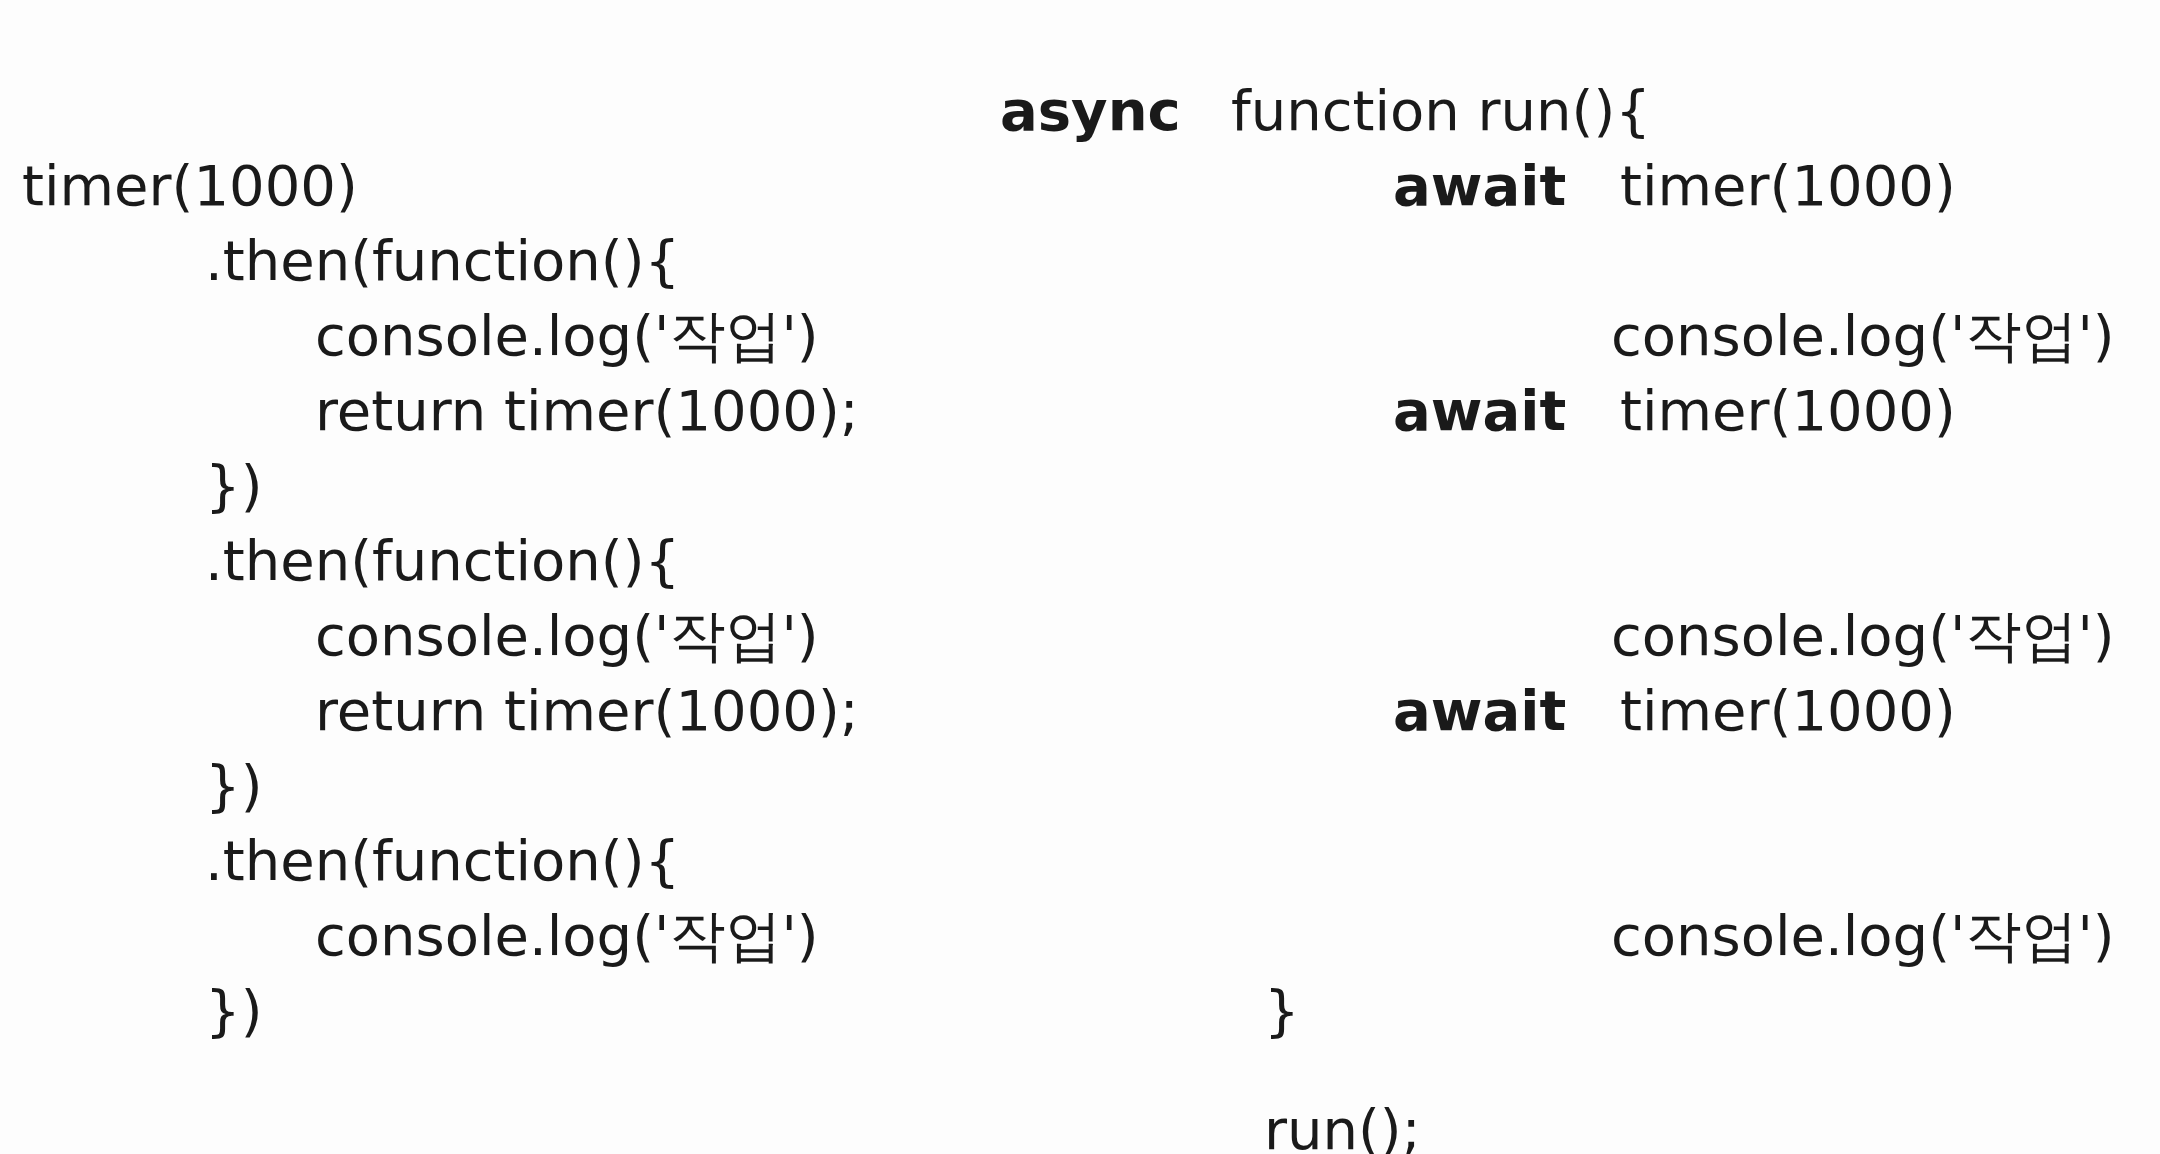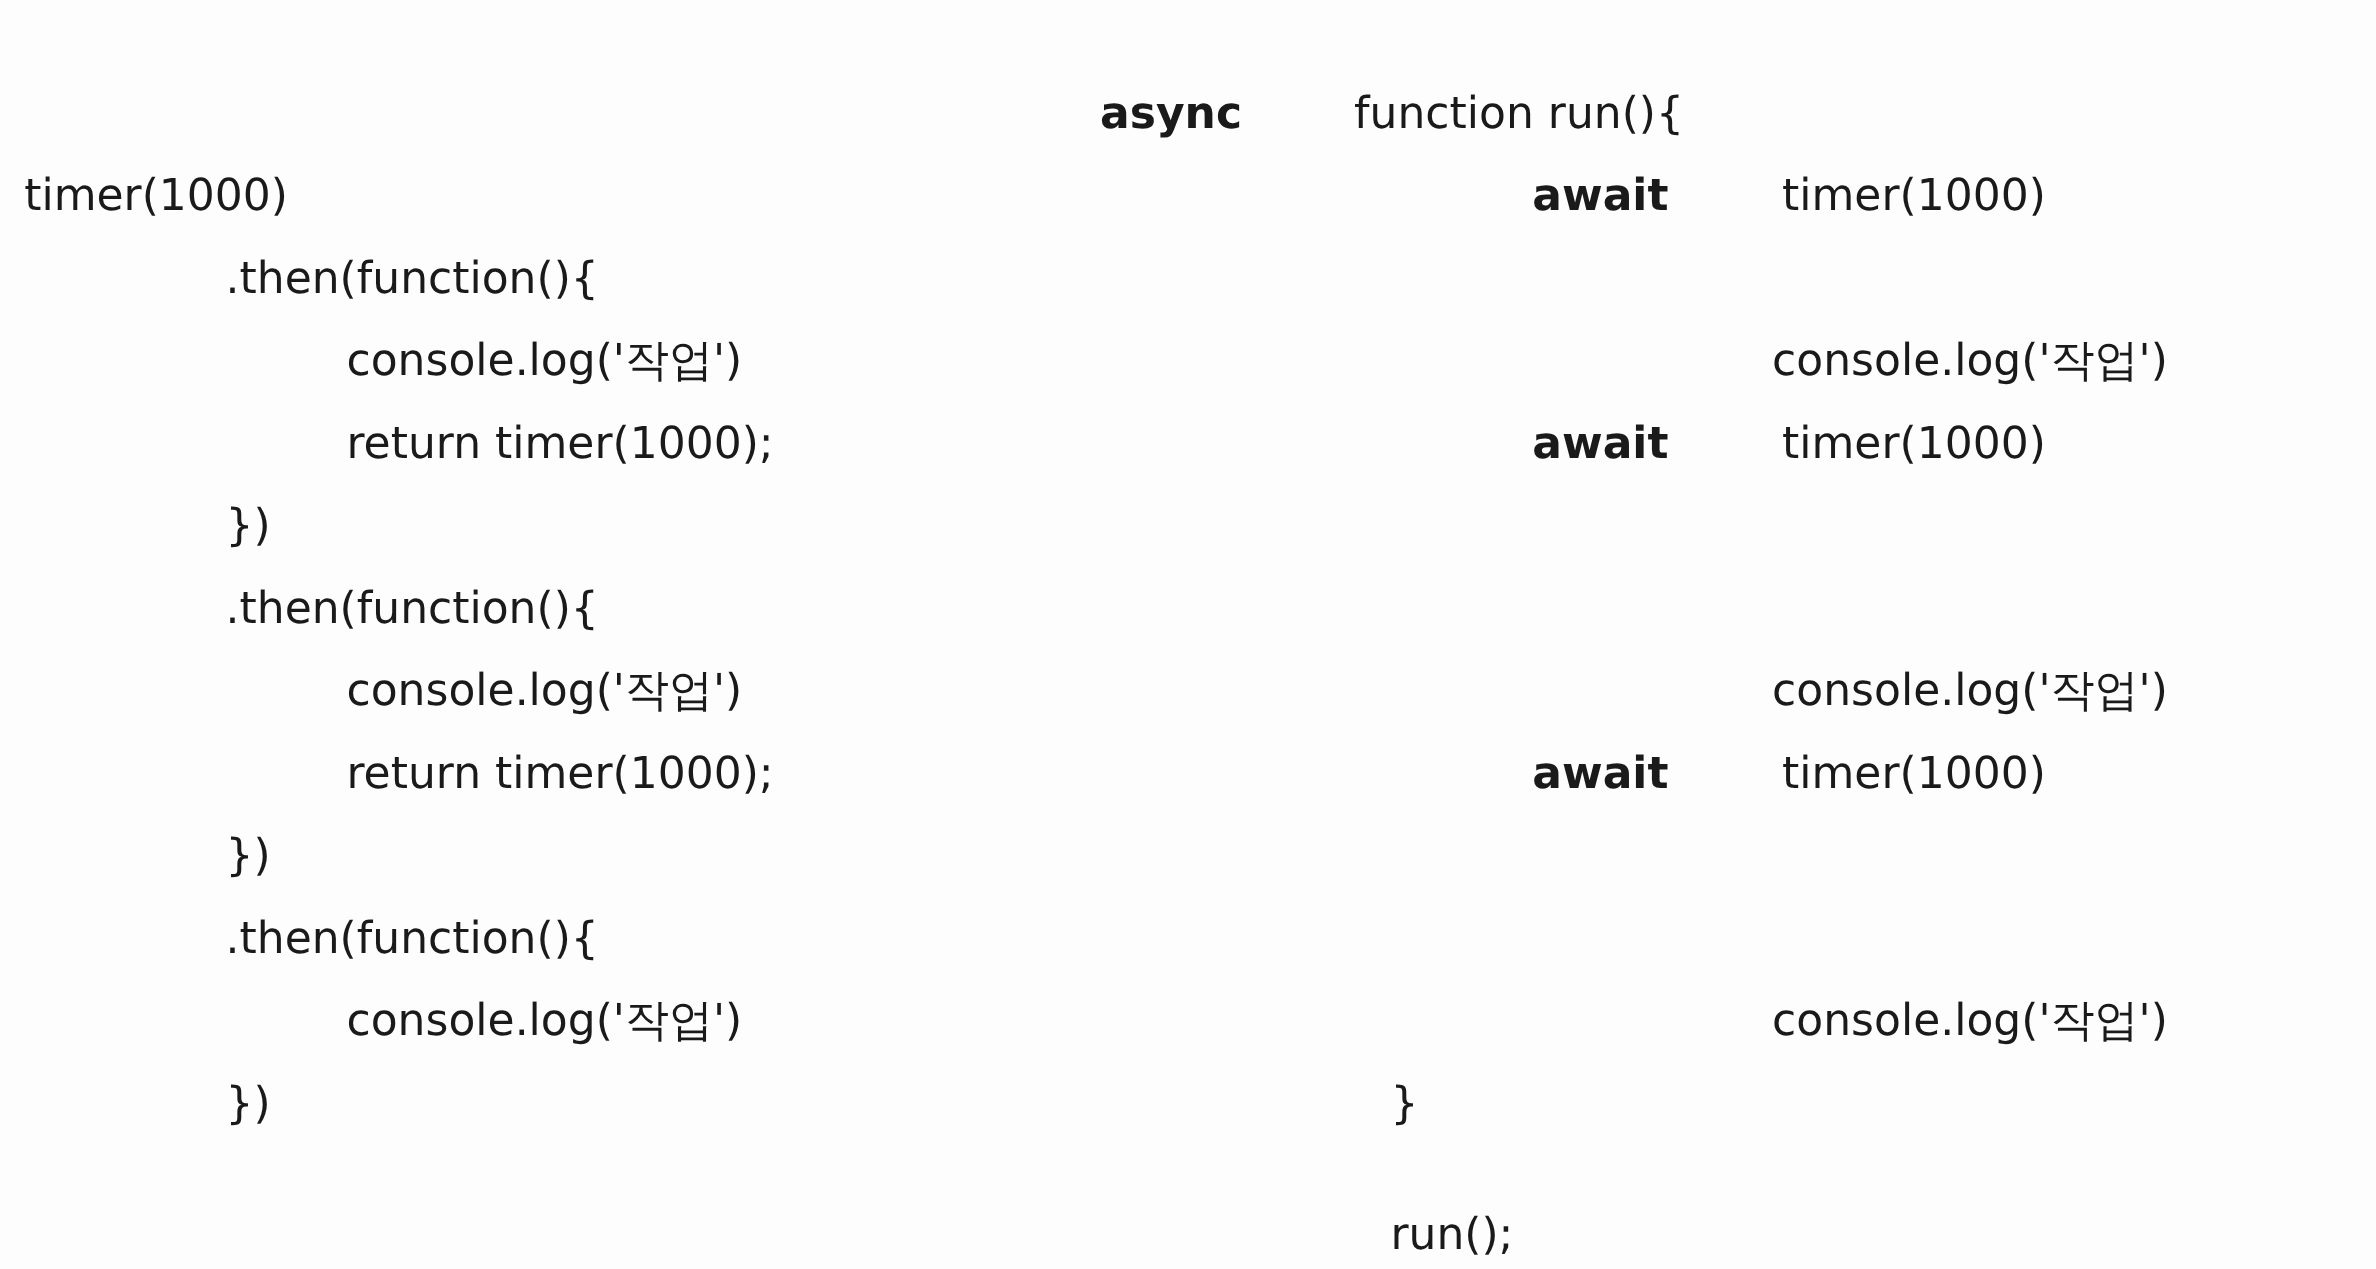--- a/index.html
+++ b/index.html
@@ -6,21 +6,21 @@
   body{background:var(--bg,#fdfdfd);}
   .canvas{
     position:relative;
     width:2160px;height:1154px;
     background:var(--bg,#fdfdfd);
     overflow:hidden;
     font-family:"DejaVu Sans","Liberation Sans",sans-serif;
   }
   .line{
     position:absolute;
-    font-size:40px;
+    font-size:56px;
     line-height:1;
     white-space:pre;
     color:var(--ink,#1a1a1a);
     letter-spacing:0;
   }
   .kw{font-weight:700;}
 
   
   .p1 {left:22px;  top:158px;}
   .p2 {left:205px; top:233px;}

